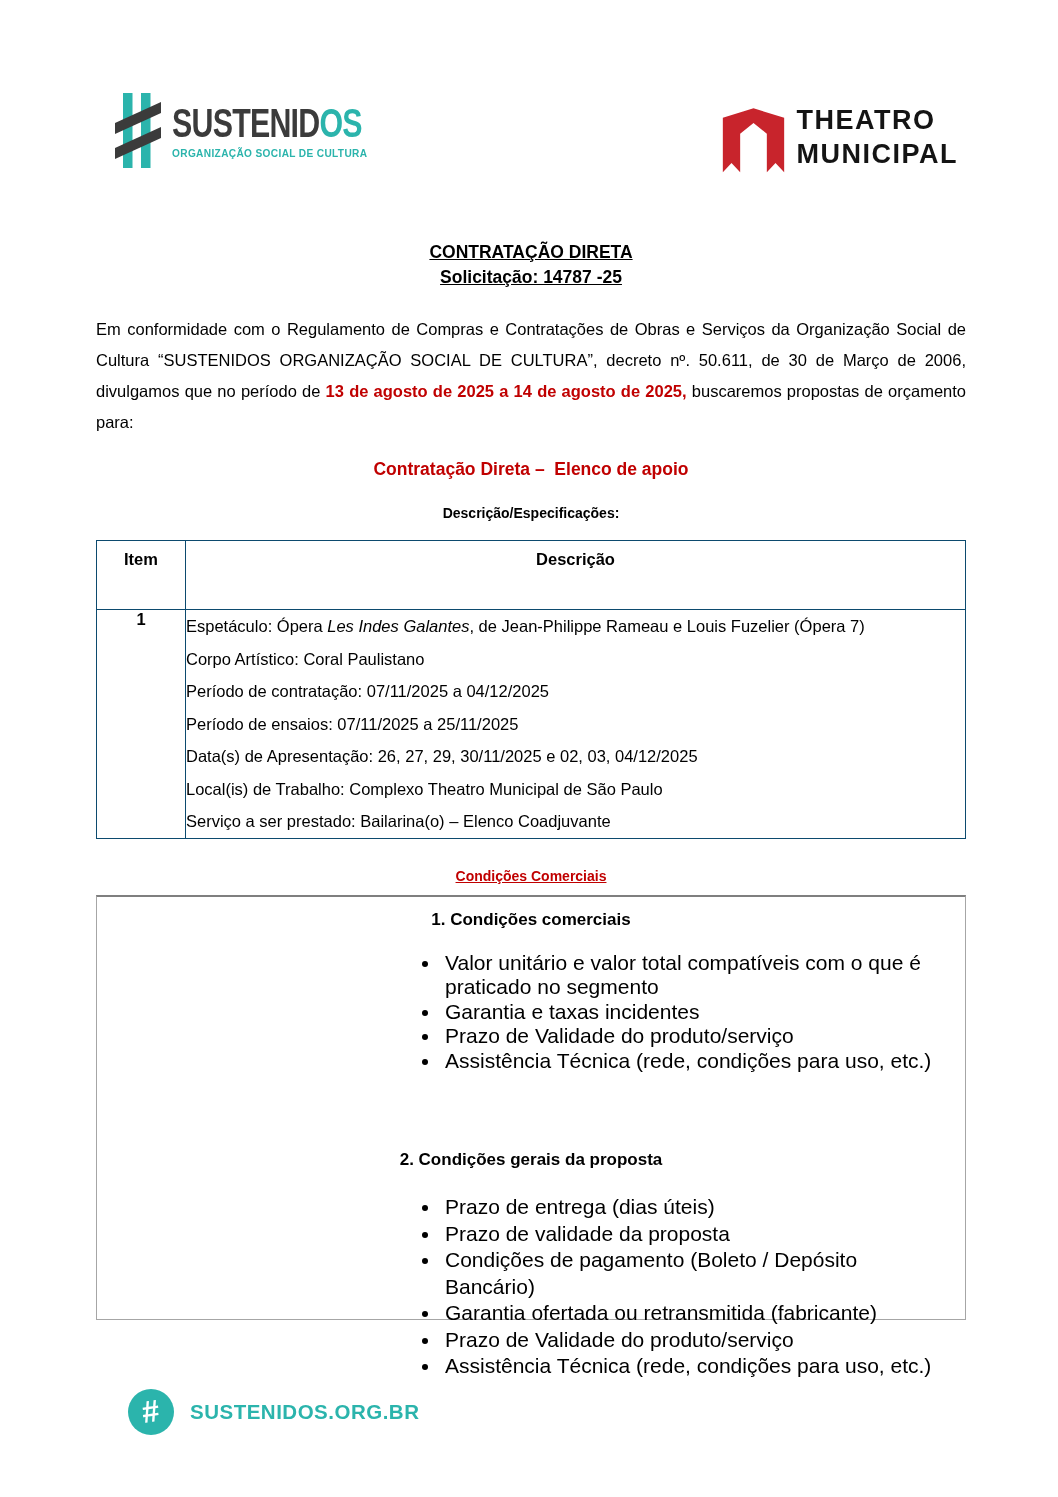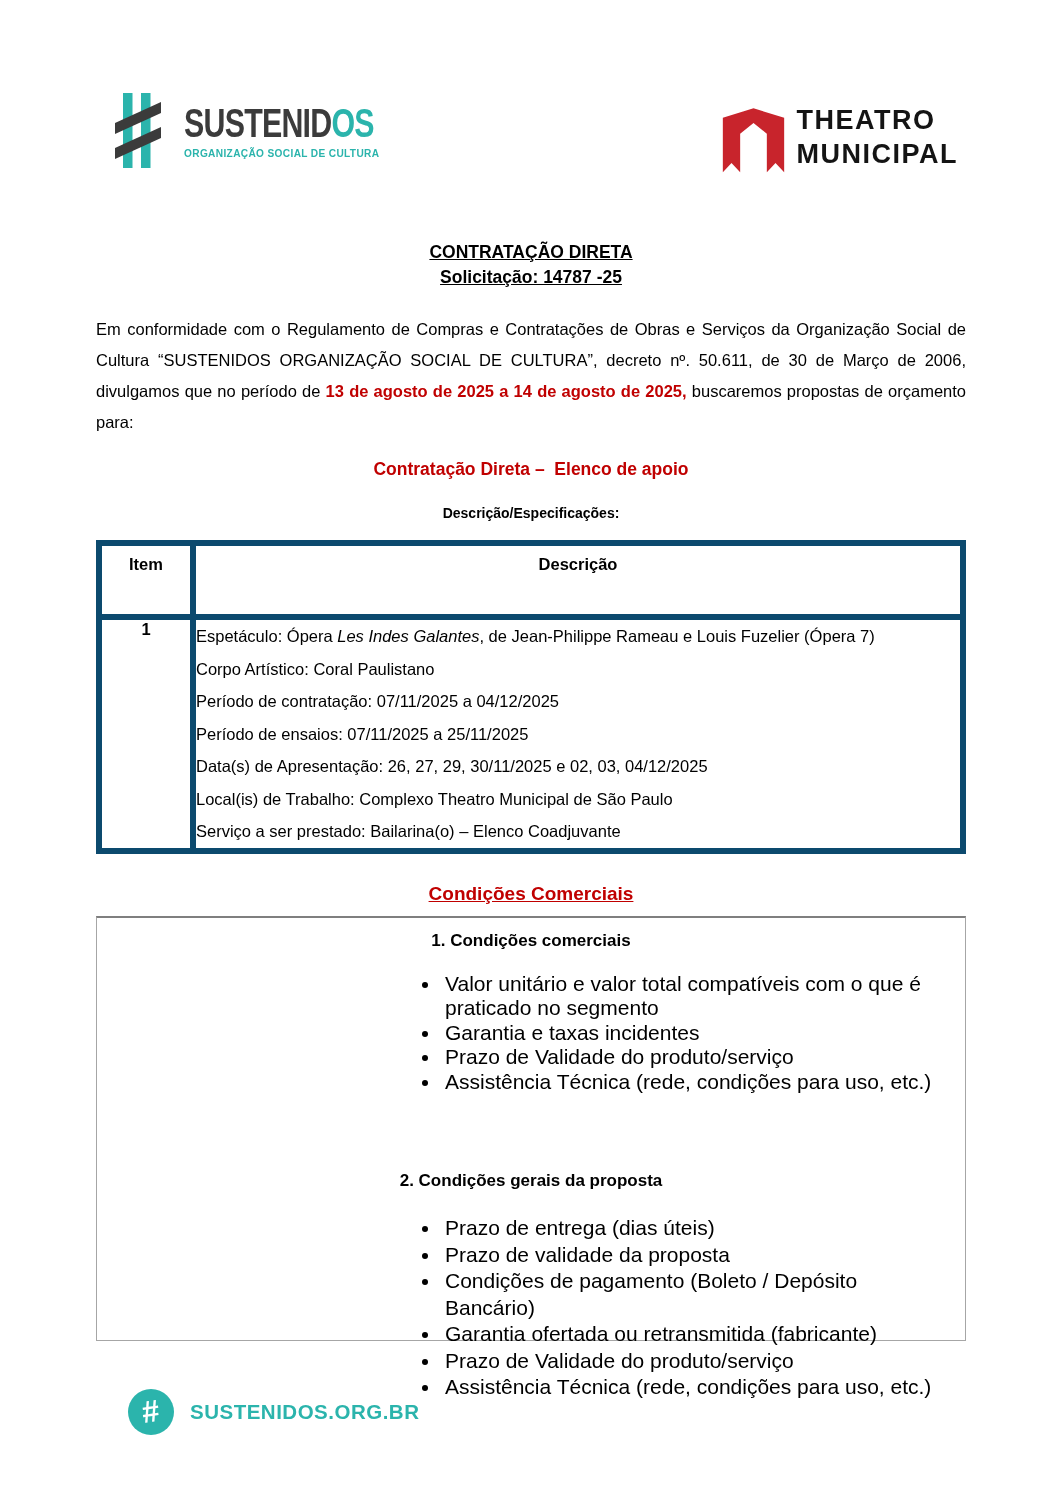--- a/index.html
+++ b/index.html
@@ -11,21 +11,21 @@
     color:#000;
     overflow:hidden;
   }
   
   .logos{
     position:absolute;top:93px;left:115px;right:100px;
     display:flex;justify-content:space-between;align-items:flex-start;
   }
   .sus-logo{display:flex;align-items:flex-start;}
   .sus-hash{width:46px;height:75px;flex:none;}
-  .sus-textcol{margin-left:23px;padding-top:11px;text-decoration:underline;}
+  .sus-textcol{margin-left:11px;padding-top:11px;text-decoration:underline;}
   .sus-name{
     display:inline-block;transform:scaleX(.74);transform-origin:left top;
     font-weight:bold;font-size:41px;line-height:38px;letter-spacing:-1px;white-space:nowrap;
   }
   .sus-name .dark{color:#3b3b3b;}
   .sus-name .teal{color:#2bb4ac;}
   .sus-sub{
     display:inline-block;transform:scaleX(.88);transform-origin:left top;
     margin-top:5px;font-weight:bold;font-size:11.5px;color:#2bb4ac;
     letter-spacing:.4px;white-space:nowrap;
@@ -52,34 +52,34 @@
   }
   .spec-label{
     margin-top:25px;text-align:center;font-weight:bold;font-size:14px;
   }
   
   table.spec{
     margin-top:19px;width:870px;border-collapse:collapse;
     font-size:16.5px;
   }
   table.spec th, table.spec td{
-    border:6px solid #0c4a6e;vertical-align:top;padding:0;
+    border:1px solid #0c4a6e;vertical-align:top;padding:0;
   }
   table.spec th{
     font-weight:bold;text-align:center;height:59px;padding-top:9px;
   }
   th.col-item, td.col-item{width:88px;text-align:center;}
   td.col-item{padding-top:9px;font-weight:bold;}
   td.col-desc{padding:5px 10px 12px 15px;}
   td.col-desc p{margin:0;line-height:32.5px;}
   .it{font-style:italic;}
   
   .cc-title{
     margin-top:29px;text-align:center;color:#c00000;font-weight:bold;
-    font-size:19px;
+    font-size:14px;
   }
   .cc-title .u{text-decoration:underline;}
   .cc-box{
     margin-top:11px;height:425px;box-sizing:border-box;
     border:1px solid #a6a6a6;border-top:2px solid #7f7f7f;
     padding-top:13px;
   }
   .cc-h{  text-align:center;font-weight:bold;font-size:17px;margin:0;}
   .cc-h2{ margin-top:77px;}
   ul.cc-list{

